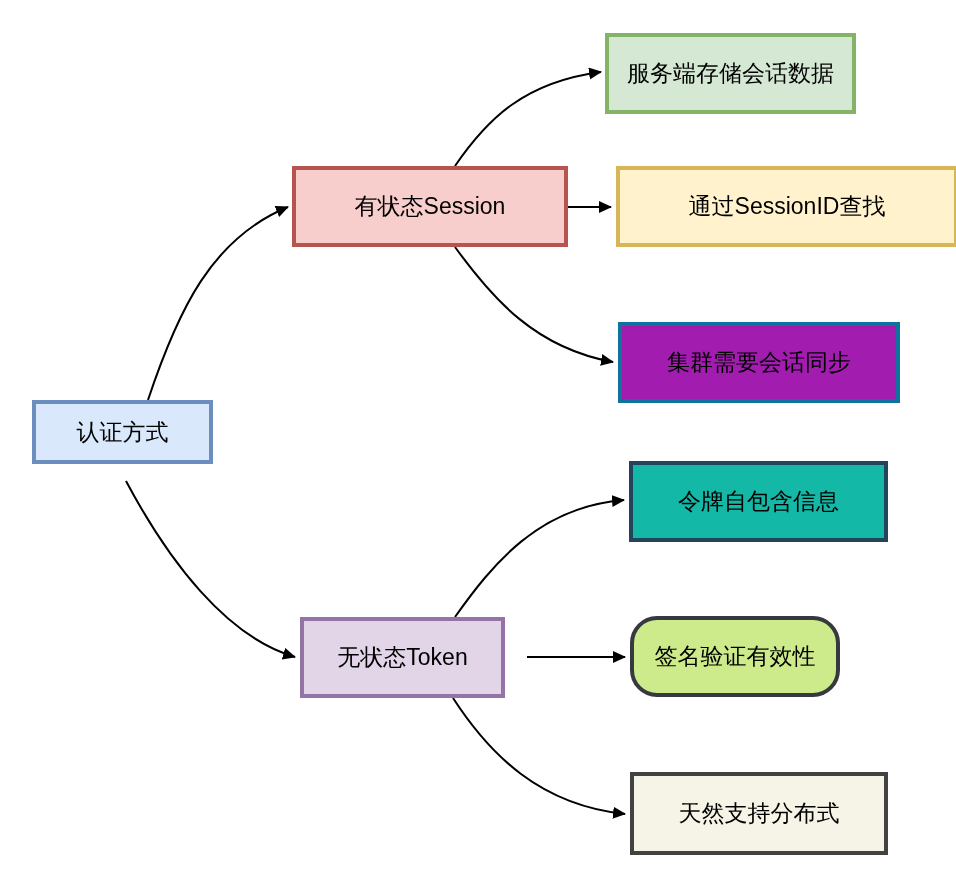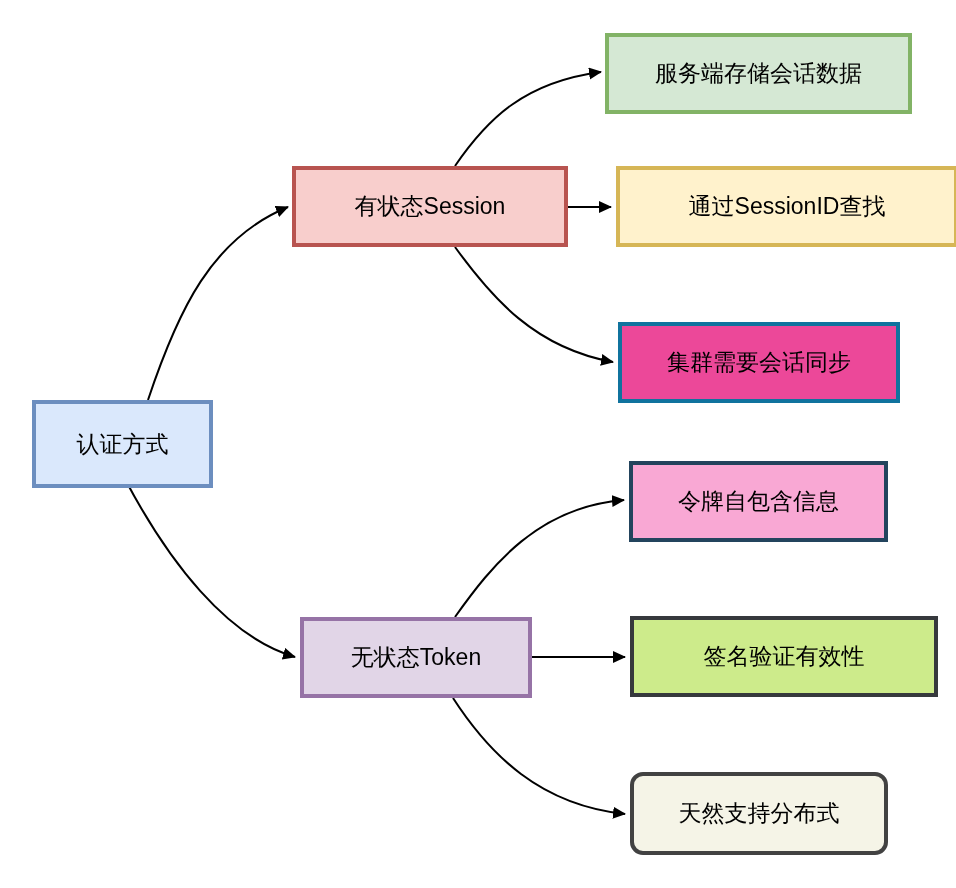--- a/index.html
+++ b/index.html
@@ -51,41 +51,41 @@
         <path d="M126,481 C168,560 226,637 295,657" stroke="#000000" marker-end="url(#arrow)"></path>
         <path d="M455,166 C488,118 525,82 601,72" stroke="#000000" marker-end="url(#arrow)"></path>
         <path d="M532,207 L611,207" stroke="#000000" marker-end="url(#arrow)"></path>
         <path d="M455,247 C492,298 535,348 613,362" stroke="#000000" marker-end="url(#arrow)"></path>
         <path d="M455,617 C492,565 538,507 624,500" stroke="#000000" marker-end="url(#arrow)"></path>
         <path d="M527,657 L625,657" stroke="#000000" marker-end="url(#arrow)"></path>
         <path d="M453,698 C490,755 540,805 625,814" stroke="#000000" marker-end="url(#arrow)"></path>
       </g>
   </svg>
   <div id="nodes">
-      <div class="node" style="left: 32px; top: 400px; width: 181px; height: 88px; background: rgb(218, 232, 252); border-color: rgb(108, 142, 191);">
+      <div class="node" style="left: 32px; top: 400px; width: 181px; height: 64px; background: rgb(218, 232, 252); border-color: rgb(108, 142, 191);">
         <span>认证方式</span>
       </div>
       <div class="node" style="left: 292px; top: 166px; width: 276px; height: 81px; background: rgb(248, 206, 204); border-color: rgb(184, 84, 80);">
         <span>有状态Session</span>
       </div>
-      <div class="node" style="left: 300px; top: 617px; width: 232px; height: 81px; background: rgb(225, 213, 231); border-color: rgb(150, 115, 166);">
+      <div class="node" style="left: 300px; top: 617px; width: 205px; height: 81px; background: rgb(225, 213, 231); border-color: rgb(150, 115, 166);">
         <span>无状态Token</span>
       </div>
-      <div class="node" style="left: 605px; top: 33px; width: 307px; height: 81px; background: rgb(213, 232, 212); border-color: rgb(130, 179, 102);">
+      <div class="node" style="left: 605px; top: 33px; width: 251px; height: 81px; background: rgb(213, 232, 212); border-color: rgb(130, 179, 102);">
         <span>服务端存储会话数据</span>
       </div>
       <div class="node" style="left: 616px; top: 166px; width: 342px; height: 81px; background: rgb(255, 242, 204); border-color: rgb(214, 182, 86);">
         <span>通过SessionID查找</span>
       </div>
-      <div class="node" style="left: 618px; top: 322px; width: 282px; height: 81px; background: #ec4899; border-color: rgb(16, 115, 158);">
+      <div class="node" style="left: 618px; top: 322px; width: 282px; height: 81px; background: #a21caf; border-color: rgb(16, 115, 158);">
         <span>集群需要会话同步</span>
       </div>
-      <div class="node" style="left: 629px; top: 461px; width: 259px; height: 81px; background: #f9a8d4; border-color: rgb(35, 68, 93);">
+      <div class="node" style="left: 629px; top: 461px; width: 259px; height: 81px; background: #14b8a6; border-color: rgb(35, 68, 93);">
         <span>令牌自包含信息</span>
       </div>
-      <div class="node" style="left: 630px; top: 616px; width: 308px; height: 81px; background: rgb(205, 235, 139); border-color: rgb(54, 57, 61);">
+      <div class="node" style="left: 630px; top: 616px; width: 210px; height: 81px; background: rgb(205, 235, 139); border-color: rgb(54, 57, 61); border-radius: 27px;">
         <span>签名验证有效性</span>
       </div>
-      <div class="node" style="left: 630px; top: 772px; width: 258px; height: 83px; background: rgb(245, 244, 231); border-color: rgb(66, 66, 66); border-radius: 13px;">
+      <div class="node" style="left: 630px; top: 772px; width: 258px; height: 83px; background: rgb(245, 244, 231); border-color: rgb(66, 66, 66);">
         <span>天然支持分布式</span>
       </div>
     </div>
 </div>
 
 </body></html>

